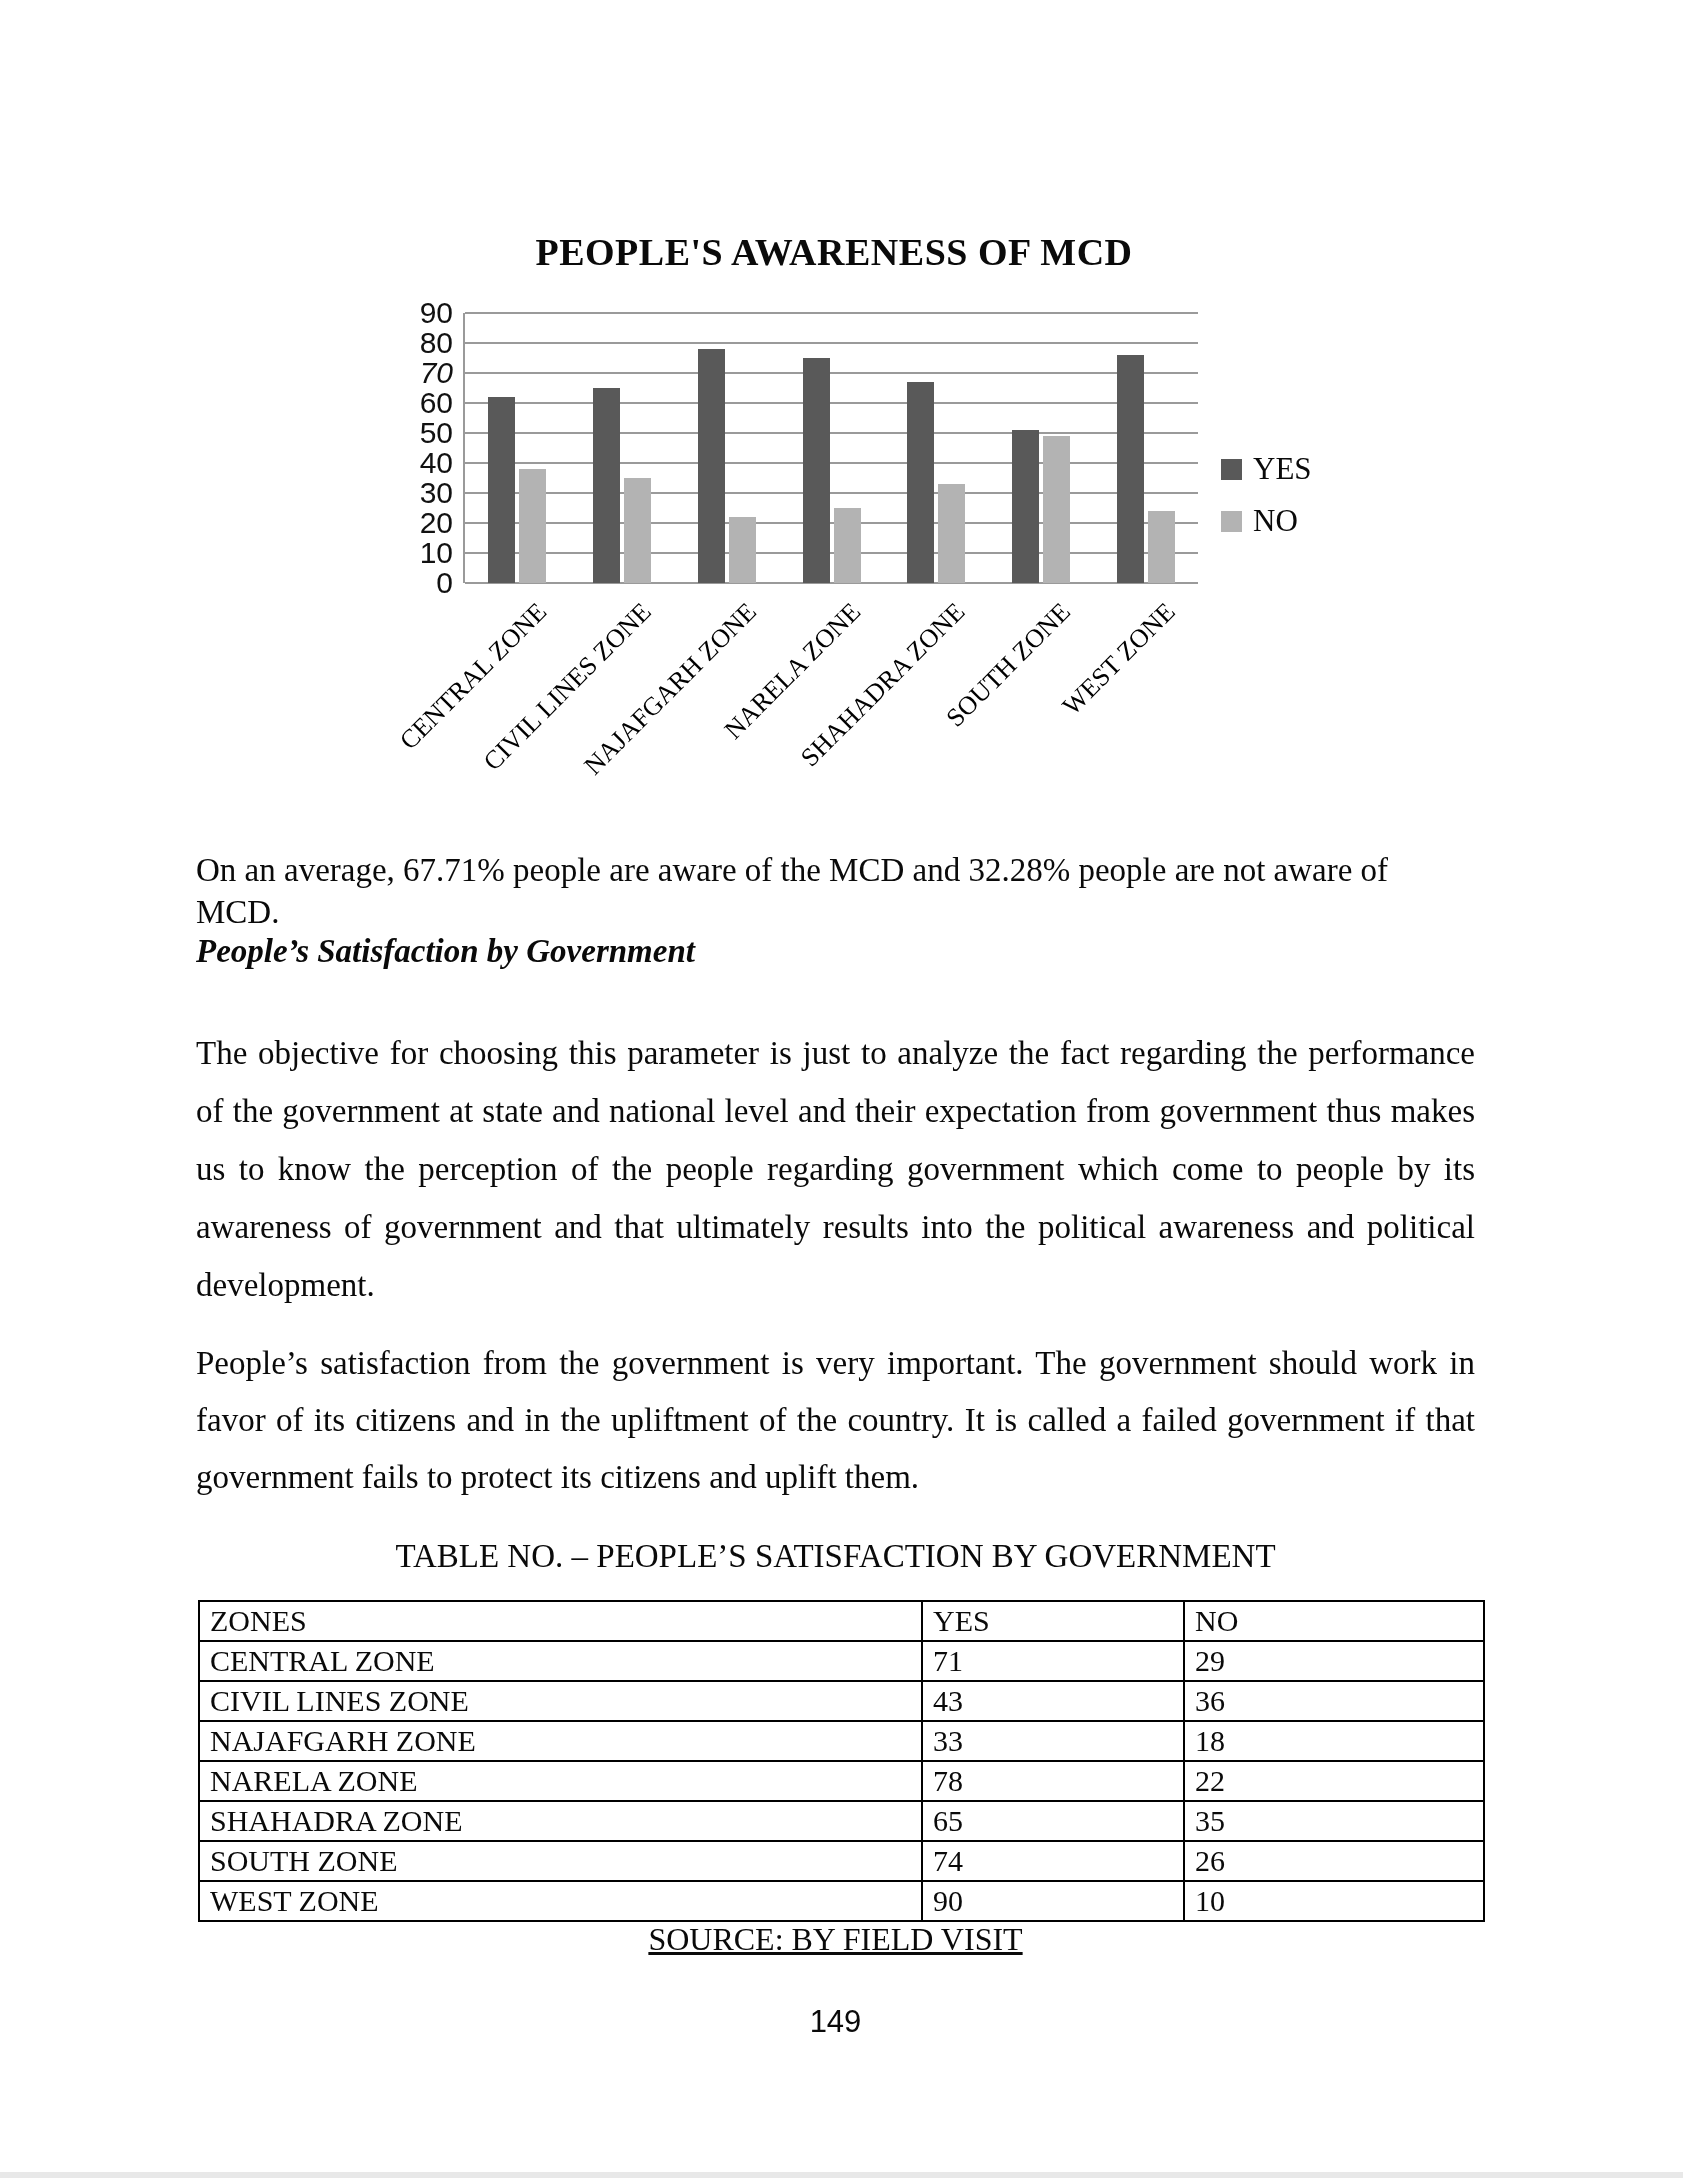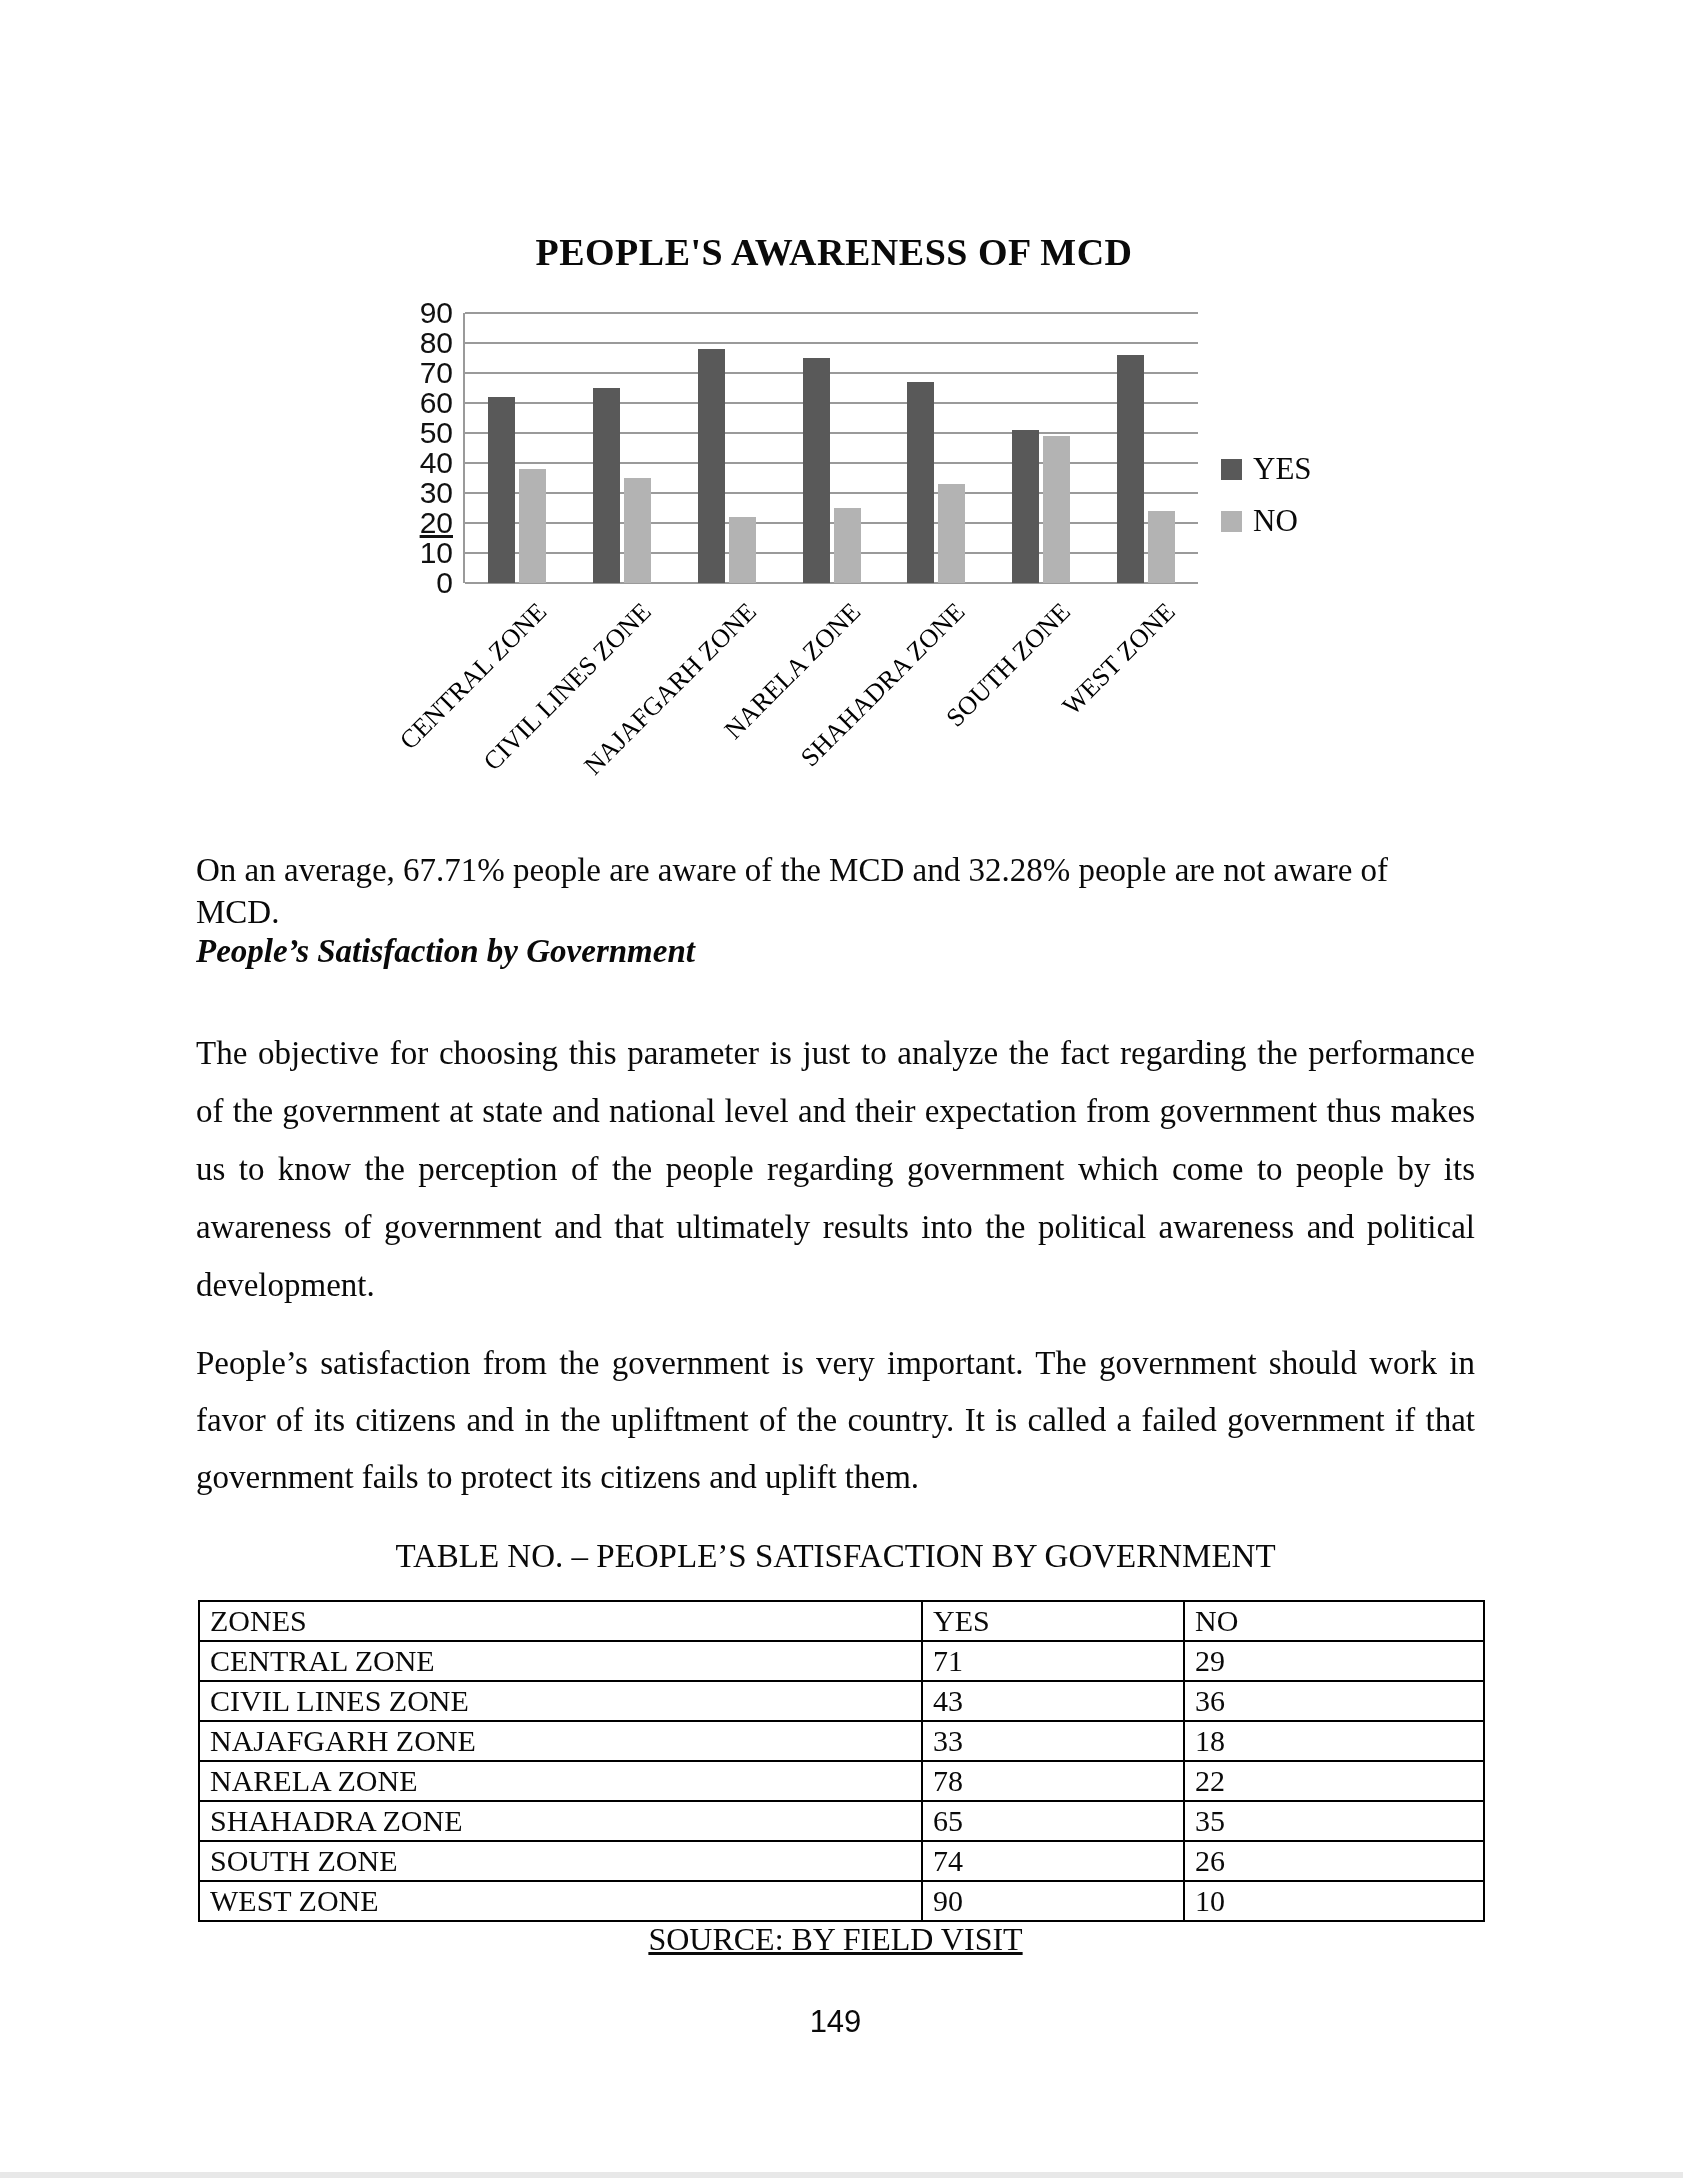--- a/index.html
+++ b/index.html
@@ -89,26 +89,26 @@
         <div class="gridline" style="bottom: 119px; background: rgb(154, 154, 154);"></div>
         <div class="gridline" style="bottom: 149px; background: rgb(154, 154, 154);"></div>
         <div class="gridline" style="bottom: 179px; background: rgb(154, 154, 154);"></div>
         <div class="gridline" style="bottom: 209px; background: rgb(154, 154, 154);"></div>
         <div class="gridline" style="bottom: 239px; background: rgb(154, 154, 154);"></div>
         <div class="gridline" style="bottom: 269px; background: rgb(154, 154, 154);"></div>
       </div>
     <div id="yaxis">
         <div class="ytick" style="top: 255px;">0</div>
         <div class="ytick" style="top: 225px;">10</div>
-        <div class="ytick" style="top: 195px; text-decoration: underline;">20</div>
+        <div class="ytick" style="top: 195px;">20</div>
         <div class="ytick" style="top: 165px;">30</div>
         <div class="ytick" style="top: 135px;">40</div>
         <div class="ytick" style="top: 105px;">50</div>
         <div class="ytick" style="top: 75px;">60</div>
-        <div class="ytick" style="top: 45px;">70</div>
+        <div class="ytick" style="top: 45px; font-style: italic;">70</div>
         <div class="ytick" style="top: 15px;">80</div>
         <div class="ytick" style="top: -15px;">90</div>
       </div>
     <div class="bars-layer" id="bars">
         <div class="bar-group">
           <div class="bar" style="height: 68.8889%; background: rgb(89, 89, 89);"></div>
           <div class="bar" style="height: 42.2222%; background: rgb(179, 179, 179);"></div>
         </div>
         <div class="bar-group">
           <div class="bar" style="height: 72.2222%; background: rgb(89, 89, 89);"></div>

